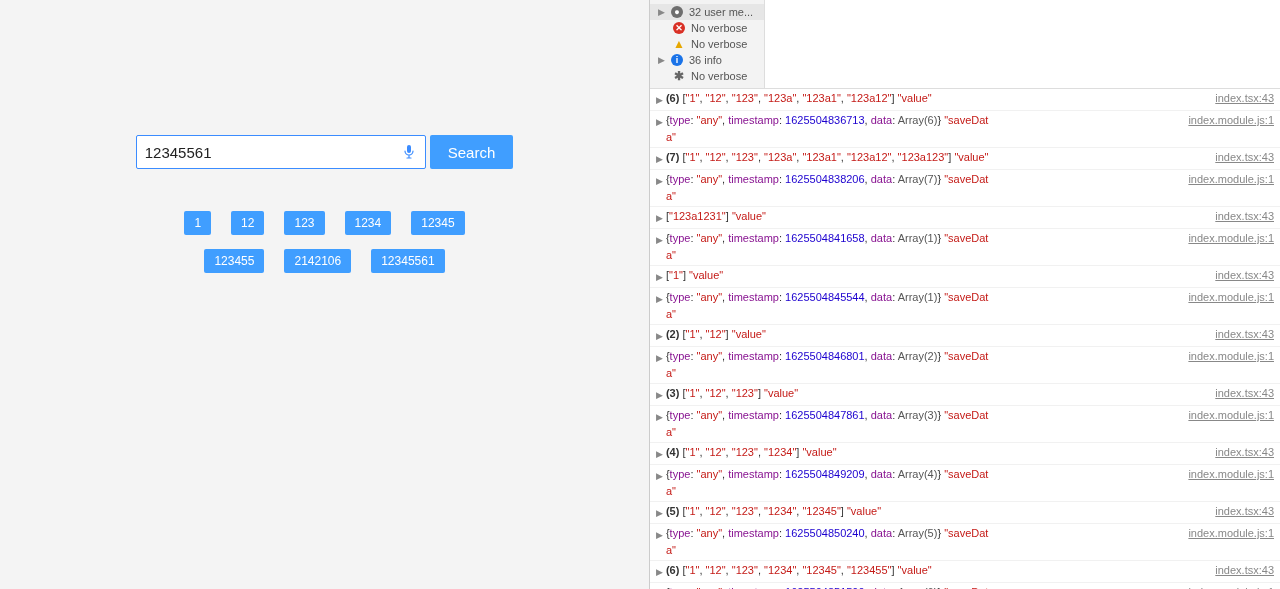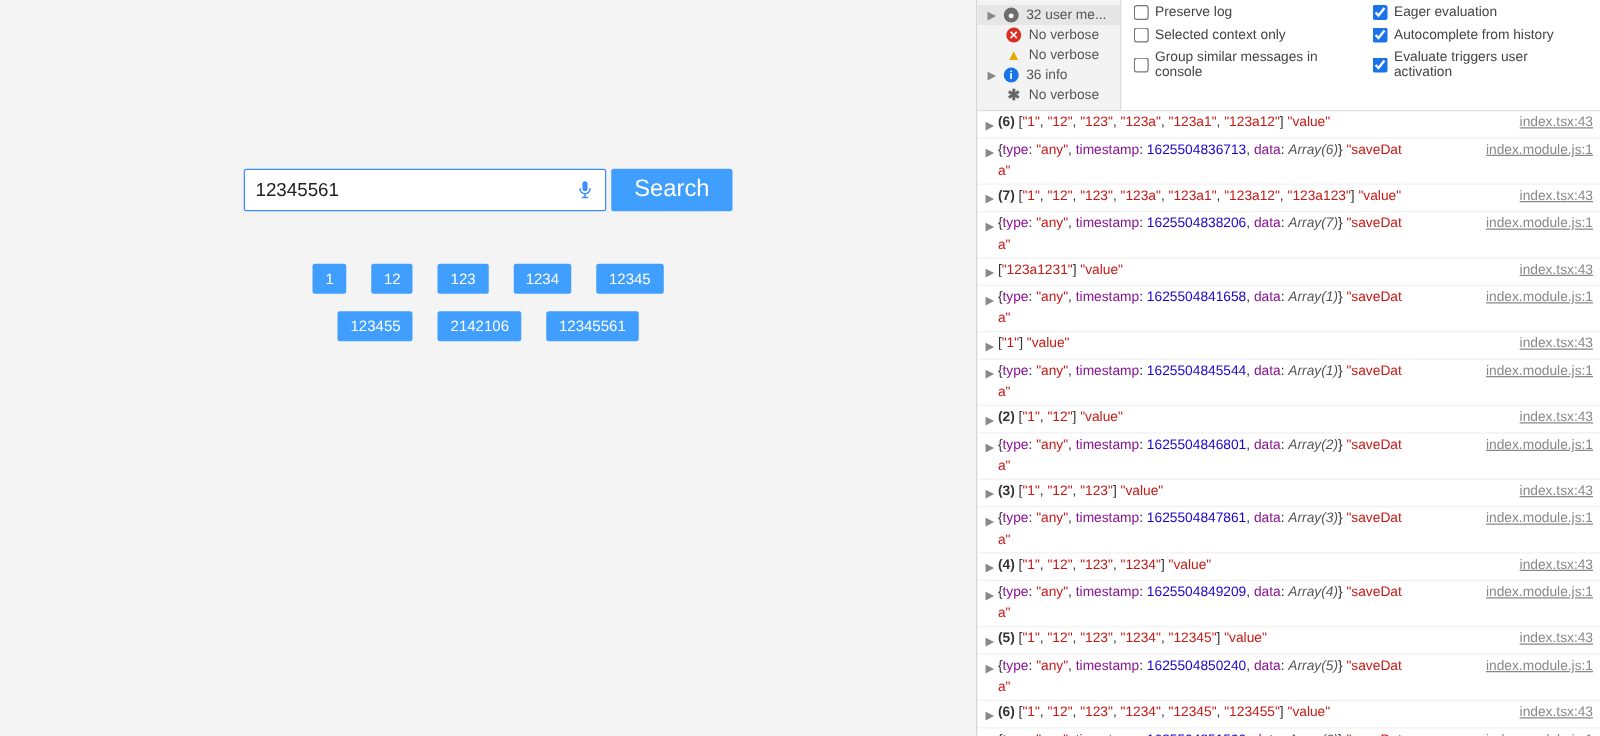--- a/index.html
+++ b/index.html
@@ -1,22 +1,22 @@
 <!DOCTYPE html>
 <html><head>
 <meta charset="utf-8">
 <style>
 *{box-sizing:border-box;margin:0;padding:0;font-family:-apple-system,BlinkMacSystemFont,"Segoe UI",Arial,sans-serif}
 body{display:flex;width:1280px;height:589px;overflow:hidden;background:#fff}
-.left-pane{width:782px;height:100%;background:#f4f4f4;display:flex;flex-direction:column;align-items:center;border-right:1px solid #ccc}
+.left-pane{width:650px;height:100%;background:#f4f4f4;display:flex;flex-direction:column;align-items:center;border-right:1px solid #ccc}
 .search-wrap{margin-top:135px;display:flex;align-items:center}
 .search-box{display:flex;align-items:center;width:290px;height:34px;background:#fff;border:1px solid #3b8cff;border-radius:2px;padding:0 8px}
 .search-box input{flex:1;border:none;outline:none;font-size:15px;color:#222}
 .mic{width:16px;height:18px;color:#3b8cff;display:flex;align-items:center;justify-content:center}
-.search-btn{margin-left:4px;height:34px;padding:0 18px;background:#409eff;color:#fff;border:none;font-size:19px;border-radius:2px;cursor:pointer}
+.search-btn{margin-left:4px;height:34px;padding:0 18px;background:#409eff;color:#fff;border:none;font-size:15px;border-radius:2px;cursor:pointer}
 .tags{margin-top:42px;width:360px;display:flex;flex-wrap:wrap;gap:14px 20px;justify-content:center}
 .tag{background:#409eff;color:#fff;font-size:12px;padding:5px 10px;border-radius:2px;cursor:pointer}
 .dev{flex:1;height:100%;display:flex;flex-direction:column;font-size:11px;color:#333;background:#fff}
 .dev-top{display:flex;border-bottom:1px solid #ddd}
 .dev-sidebar{width:115px;background:#f3f3f3;border-right:1px solid #ddd;padding:4px 0;font-size:11px}
 .sb-row{display:flex;align-items:center;gap:6px;padding:2px 8px;color:#555}
 .sb-row.first{background:#e6e6e6}
 .sb-arrow{color:#888;font-size:9px}
 .sb-ico{width:12px;height:12px;border-radius:50%;display:flex;align-items:center;justify-content:center;font-size:9px;font-weight:bold}
 .ico-user{background:#6e6e6e;color:#fff}
@@ -29,21 +29,21 @@
 .chk-col label{display:flex;align-items:center;gap:5px;cursor:pointer}
 .chk-col input[type=checkbox]{width:12px;height:12px;accent-color:#1a73e8}
 .dev-console{flex:1;overflow-y:auto;font-family:Menlo,Consolas,monospace;font-size:11px;line-height:17px}
 .row{display:flex;align-items:flex-start;border-bottom:1px solid #f1f1f1;padding:1px 6px}
 .row .tri{color:#888;margin-right:3px;font-size:9px;padding-top:2px}
 .row .cnt{flex:1;word-break:break-all}
 .row .src{color:#888;text-decoration:underline;white-space:nowrap;margin-left:8px;cursor:pointer}
 .kw{color:#c41a16}
 .num{color:#1c00cf}
 .prop{color:#881391}
-.type{font-style:italic;color:#565656}
+.type{color:#565656}
 .pnc{color:#333}
 .b{font-weight:bold;color:#333}
 </style>
 </head>
 <body>
 
 <div class="left-pane">
   <div class="search-wrap">
     <div class="search-box">
       <input type="text" value="12345561" style="">
@@ -91,48 +91,20 @@
           <span class="sb-ico ico-info">i</span>
           <span>36 info</span>
         </div>
       <div class="sb-row">
           <span style="width:9px"></span>
           <span class="sb-ico ico-verb">✱</span>
           <span>No verbose</span>
         </div>
     </div>
     <div class="dev-settings">
-      <div class="chk-col">
-          <label>
-            <input type="checkbox" style="">
-            <span>Preserve log</span>
-          </label>
-          <label>
-            <input type="checkbox" style="">
-            <span>Selected context only</span>
-          </label>
-          <label>
-            <input type="checkbox" style="">
-            <span>Group similar messages in console</span>
-          </label>
-        </div>
-      <div class="chk-col" style="margin-left:auto;padding-right:24px">
-          <label>
-            <input type="checkbox" checked="" style="">
-            <span>Eager evaluation</span>
-          </label>
-          <label>
-            <input type="checkbox" checked="" style="">
-            <span>Autocomplete from history</span>
-          </label>
-          <label>
-            <input type="checkbox" checked="" style="">
-            <span>Evaluate triggers user activation</span>
-          </label>
-        </div>
     </div>
   </div>
   <div class="dev-console">
       <div class="row">
         <span class="tri">▶</span>
         <span class="cnt"><span class="b">(6)</span> <span class="pnc">[</span><span class="kw">"1"</span><span class="pnc">, </span><span class="kw">"12"</span><span class="pnc">, </span><span class="kw">"123"</span><span class="pnc">, </span><span class="kw">"123a"</span><span class="pnc">, </span><span class="kw">"123a1"</span><span class="pnc">, </span><span class="kw">"123a12"</span><span class="pnc">]</span> <span class="kw">"value"</span></span>
         <span class="src">index.tsx:43</span>
       </div>
       <div class="row">
         <span class="tri">▶</span>

